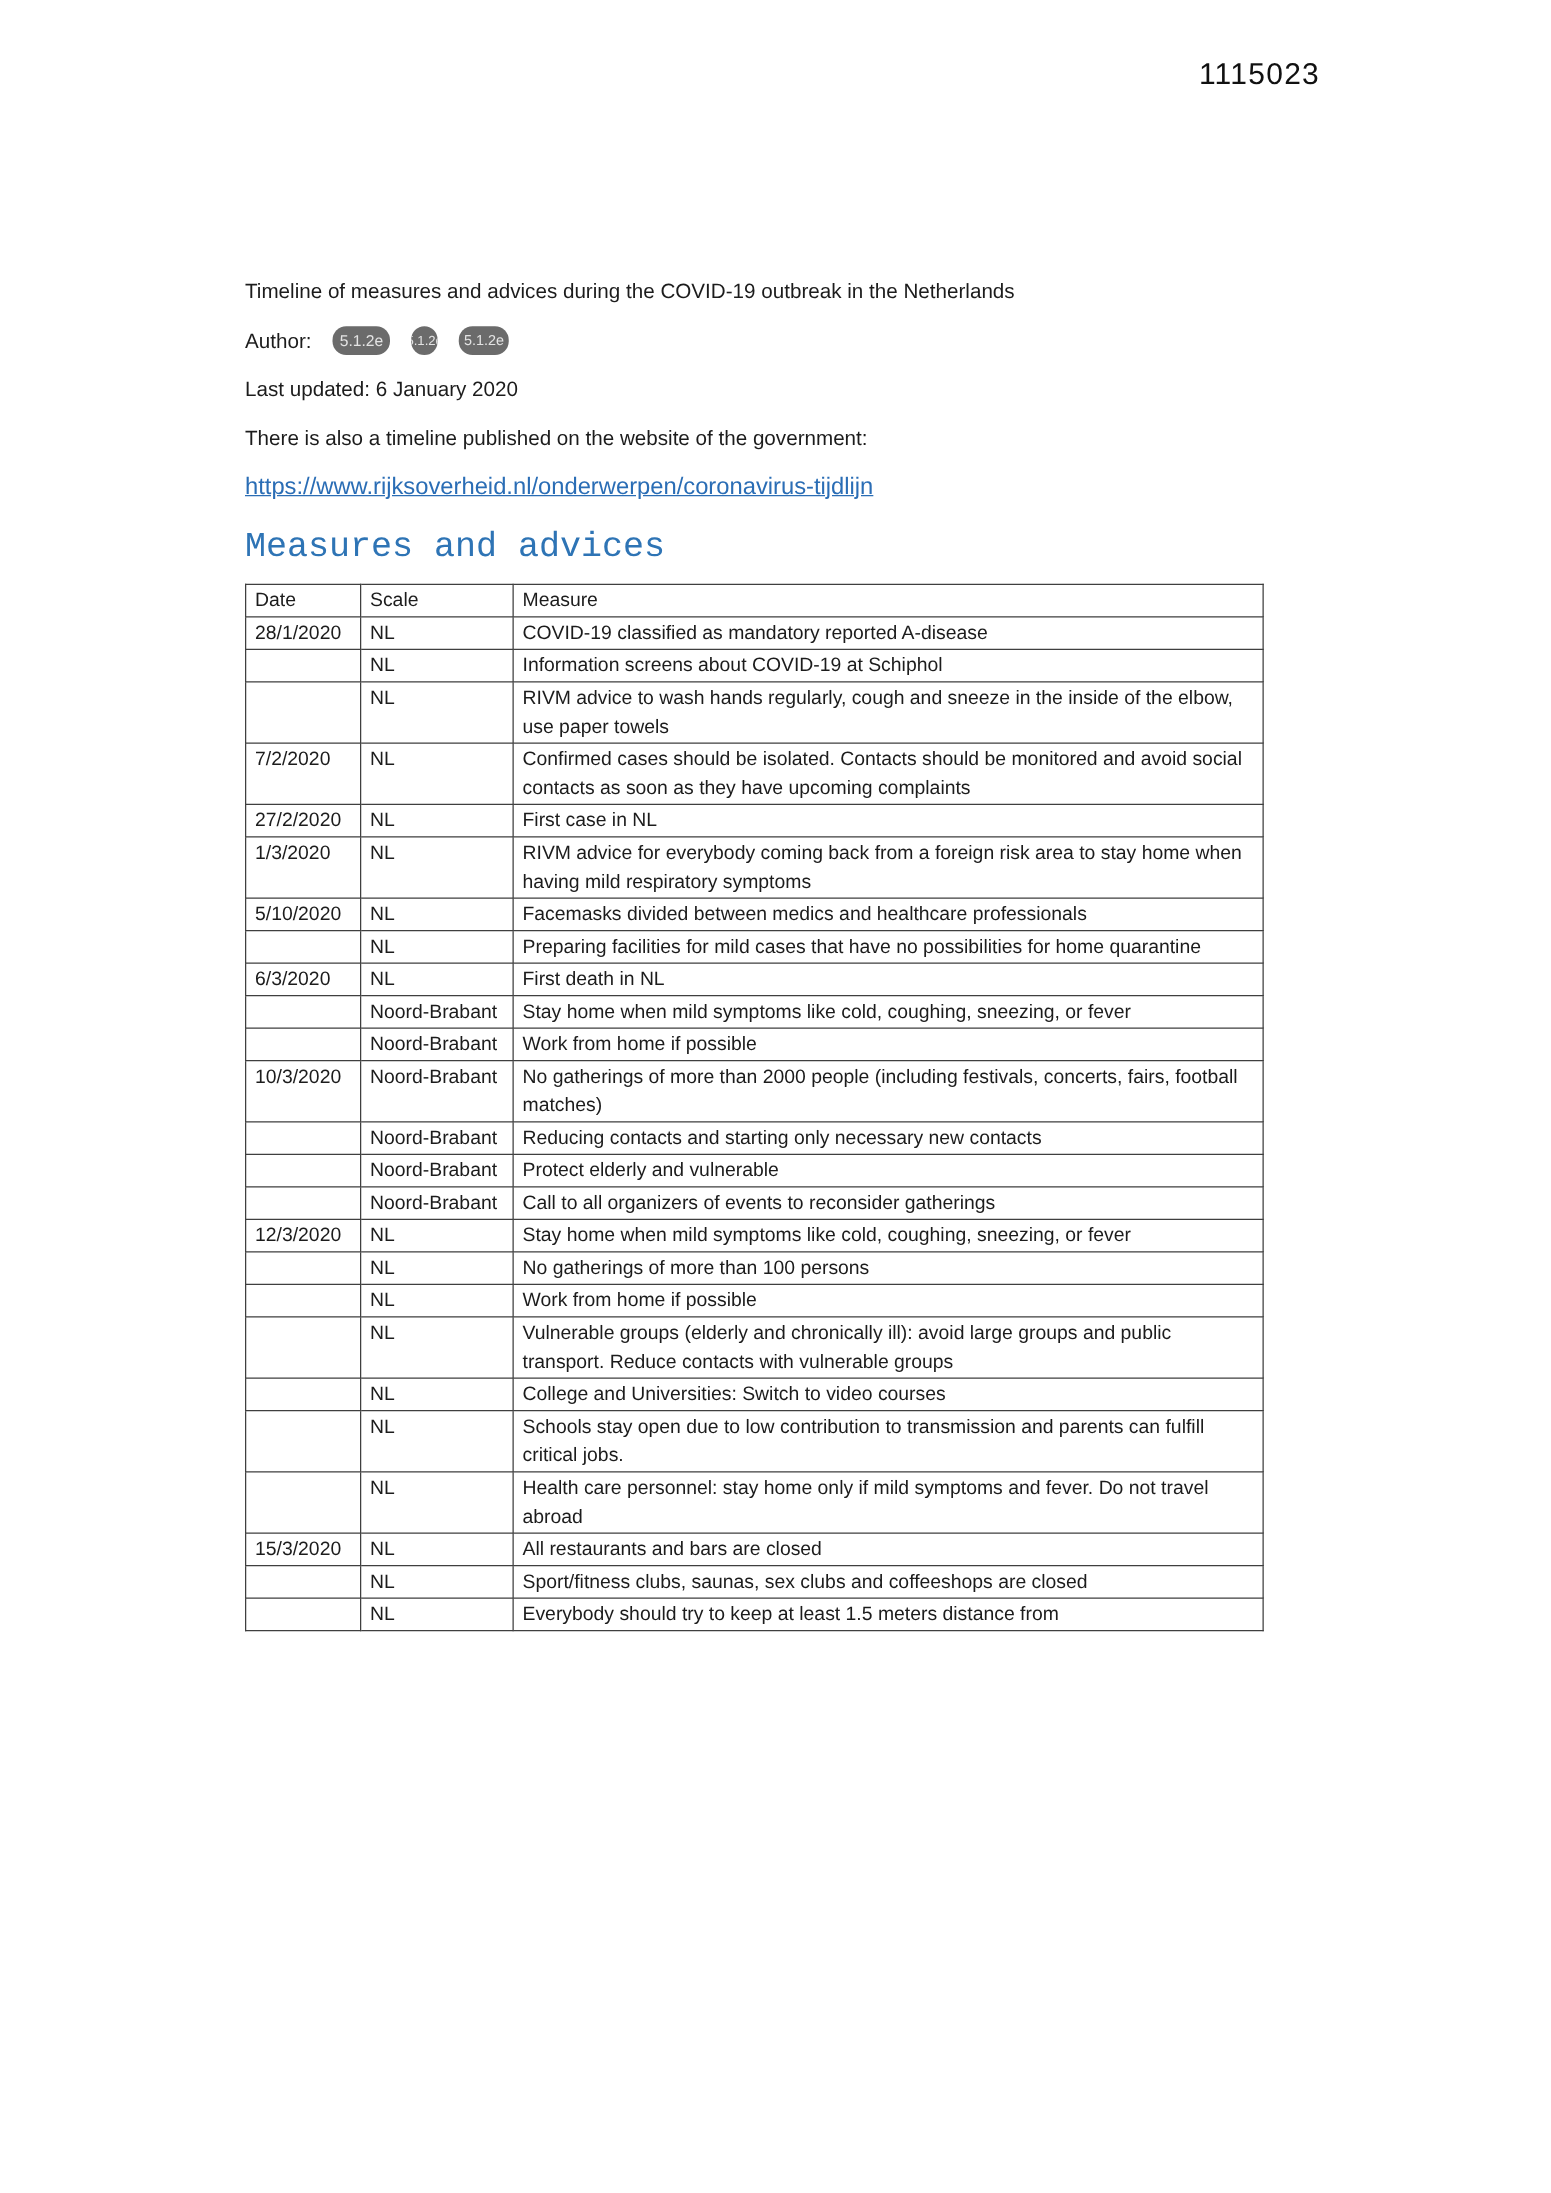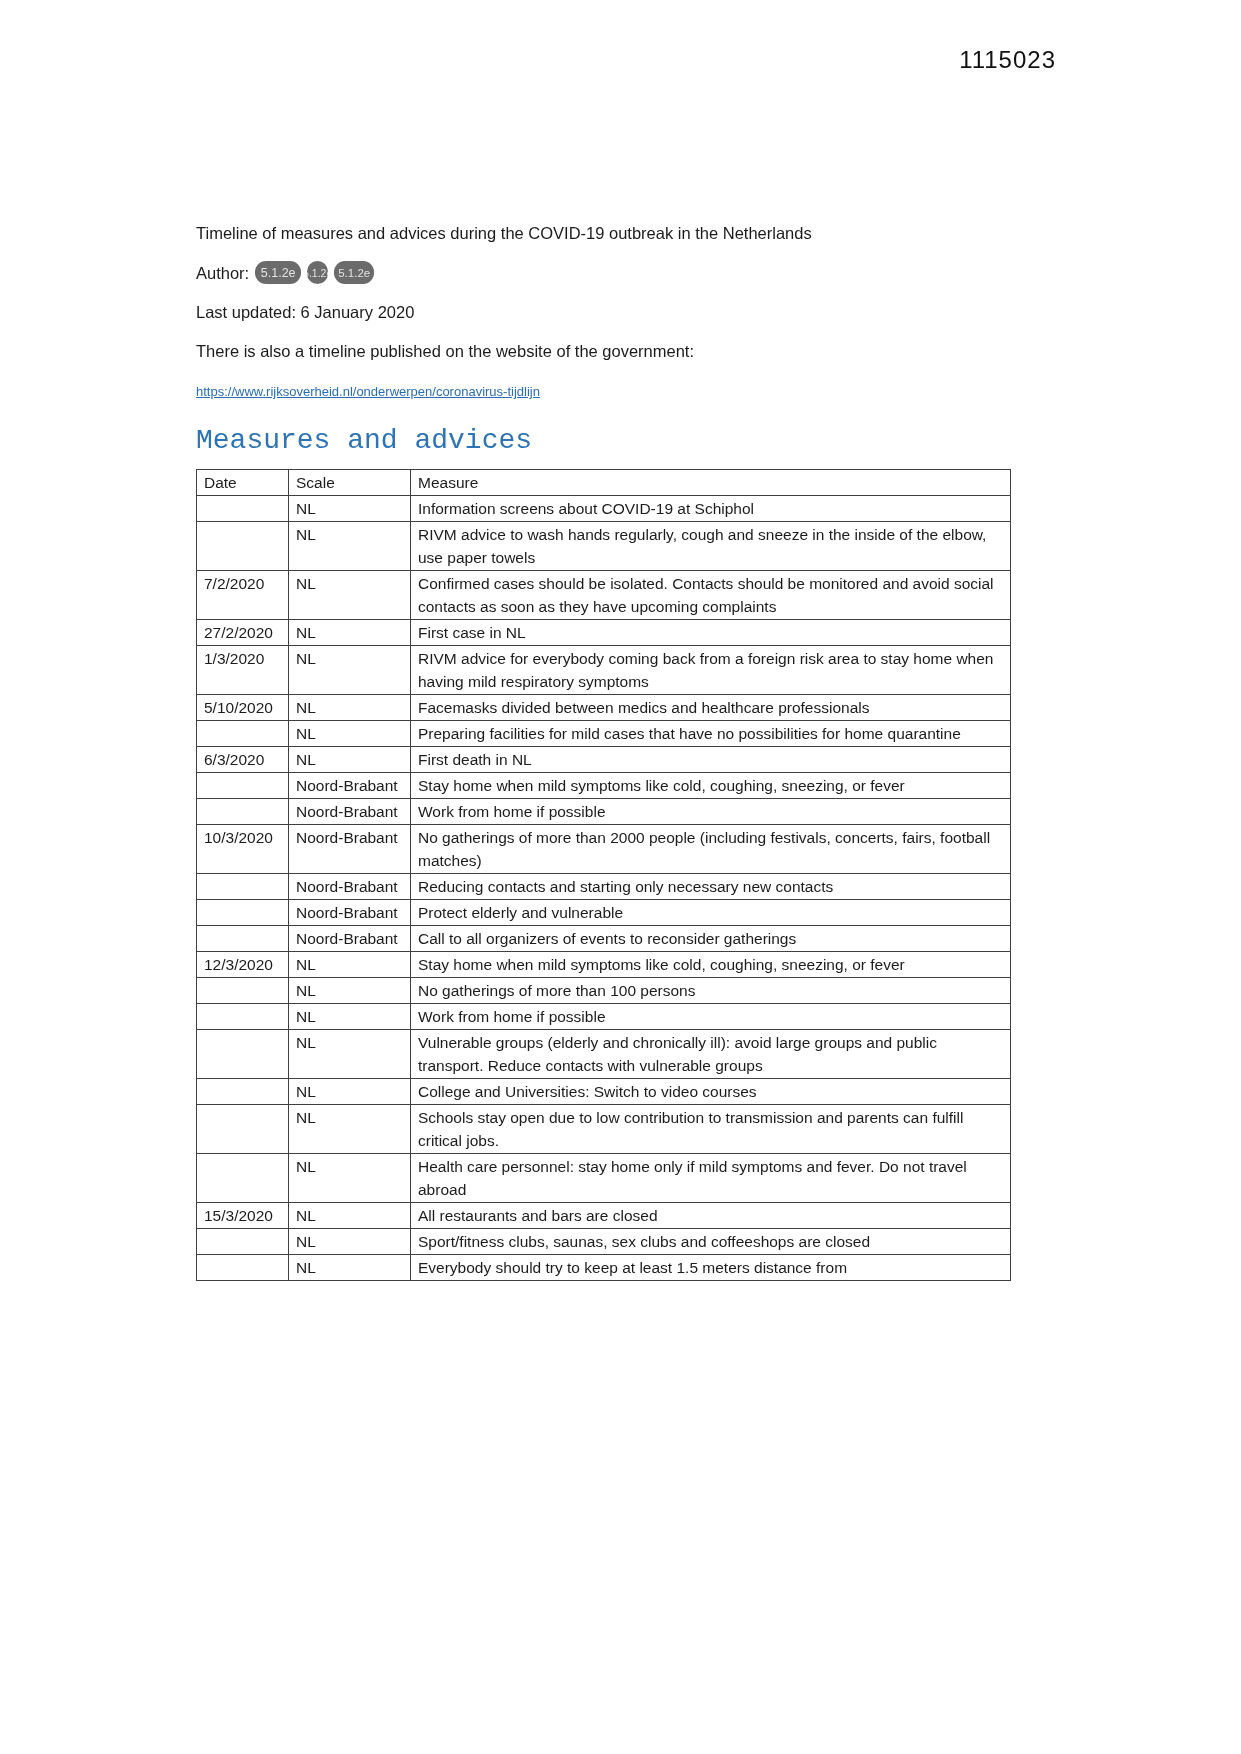--- a/index.html
+++ b/index.html
@@ -31,42 +31,42 @@
   }
   .para {
     font-size: 16.5px;
     line-height: 22px;
     margin: 0 0 17px 0;
     color: #1c1c1c;
   }
   .author-line {
     display: flex;
     align-items: center;
-    gap: 6px;
+    gap: 17px;
   }
   .redaction {
     display: inline-flex;
     align-items: center;
     justify-content: center;
     background: #6b6b6b;
     color: #e3e3e3;
     font-size: 12.5px;
     height: 23px;
     overflow: hidden;
     white-space: nowrap;
     box-sizing: border-box;
     border-radius: 11px;
   }
   .redaction.r1 { width: 46px; }
   .redaction.r2 { width: 21px; font-size: 10.5px; }
   .redaction.r3 { width: 40px; font-size: 11.5px; }
   .gov-link {
     color: #2a6db5;
     text-decoration: underline;
-    font-size: 13px;
+    font-size: 19px;
   }
   .link-para { margin-bottom: 21px; }
   .section-heading {
     font-size: 28px;
     font-weight: 400;
     color: #2e74b5;
     margin: 0 0 11px 0;
     line-height: 34px;
     font-family: Liberation Mono, monospace;
   }
@@ -125,20 +125,25 @@
     </colgroup>
     <thead>
       <tr>
         <th>Date</th>
         <th>Scale</th>
         <th>Measure</th>
       </tr>
     </thead>
     <tbody>
         <tr>
+          <td>28/1/2020</td>
+          <td>NL</td>
+          <td>COVID-19 classified as mandatory reported A-disease</td>
+        </tr>
+        <tr>
           <td></td>
           <td>NL</td>
           <td>Information screens about COVID-19 at Schiphol</td>
         </tr>
         <tr>
           <td></td>
           <td>NL</td>
           <td>RIVM advice to wash hands regularly, cough and sneeze in the inside of the elbow, use paper towels</td>
         </tr>
         <tr>

